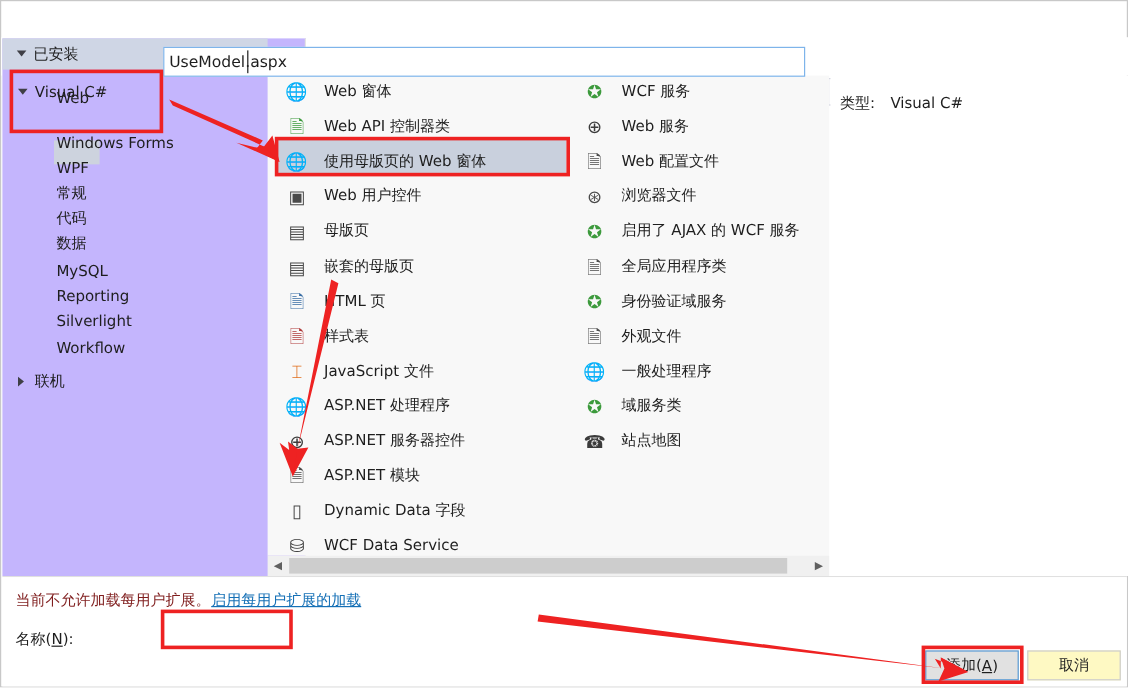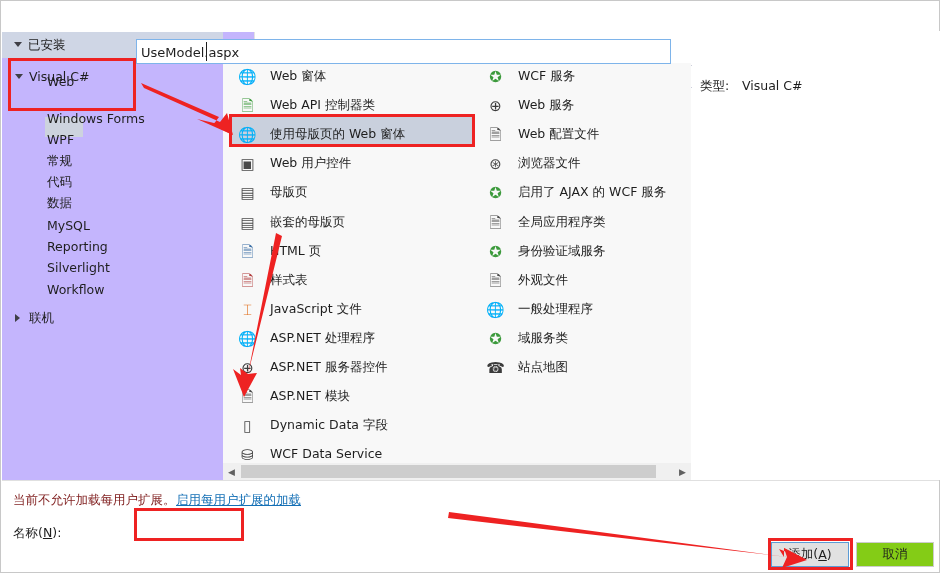--- a/index.html
+++ b/index.html
@@ -227,21 +227,21 @@
     position: absolute; top: 541px; width: 78px; height: 25px;
     font-family: "DejaVu Sans", "Liberation Sans", sans-serif;
     font-size: 12.5px; color: #1e1e1e;
     display: flex; align-items: center; justify-content: center;
     white-space: nowrap;
   }
   #add-btn {
     left: 770px; background: #e1e1e1; border: 1px solid #5b9bd5;
   }
   #cancel-btn {
-    left: 855px; background: #84cc16; border: 1px solid #cccccc;
+    left: 855px; background: #fef9c3; border: 1px solid #cccccc;
   }
   .dlg-btn u { text-decoration: underline; }
 
   
   .red-box {
     position: absolute;
     border: 3px solid #ee2222;
     pointer-events: none;
   }
   #rb-tree   { left: 7px;   top: 57px;  width: 128px; height: 53px; }

